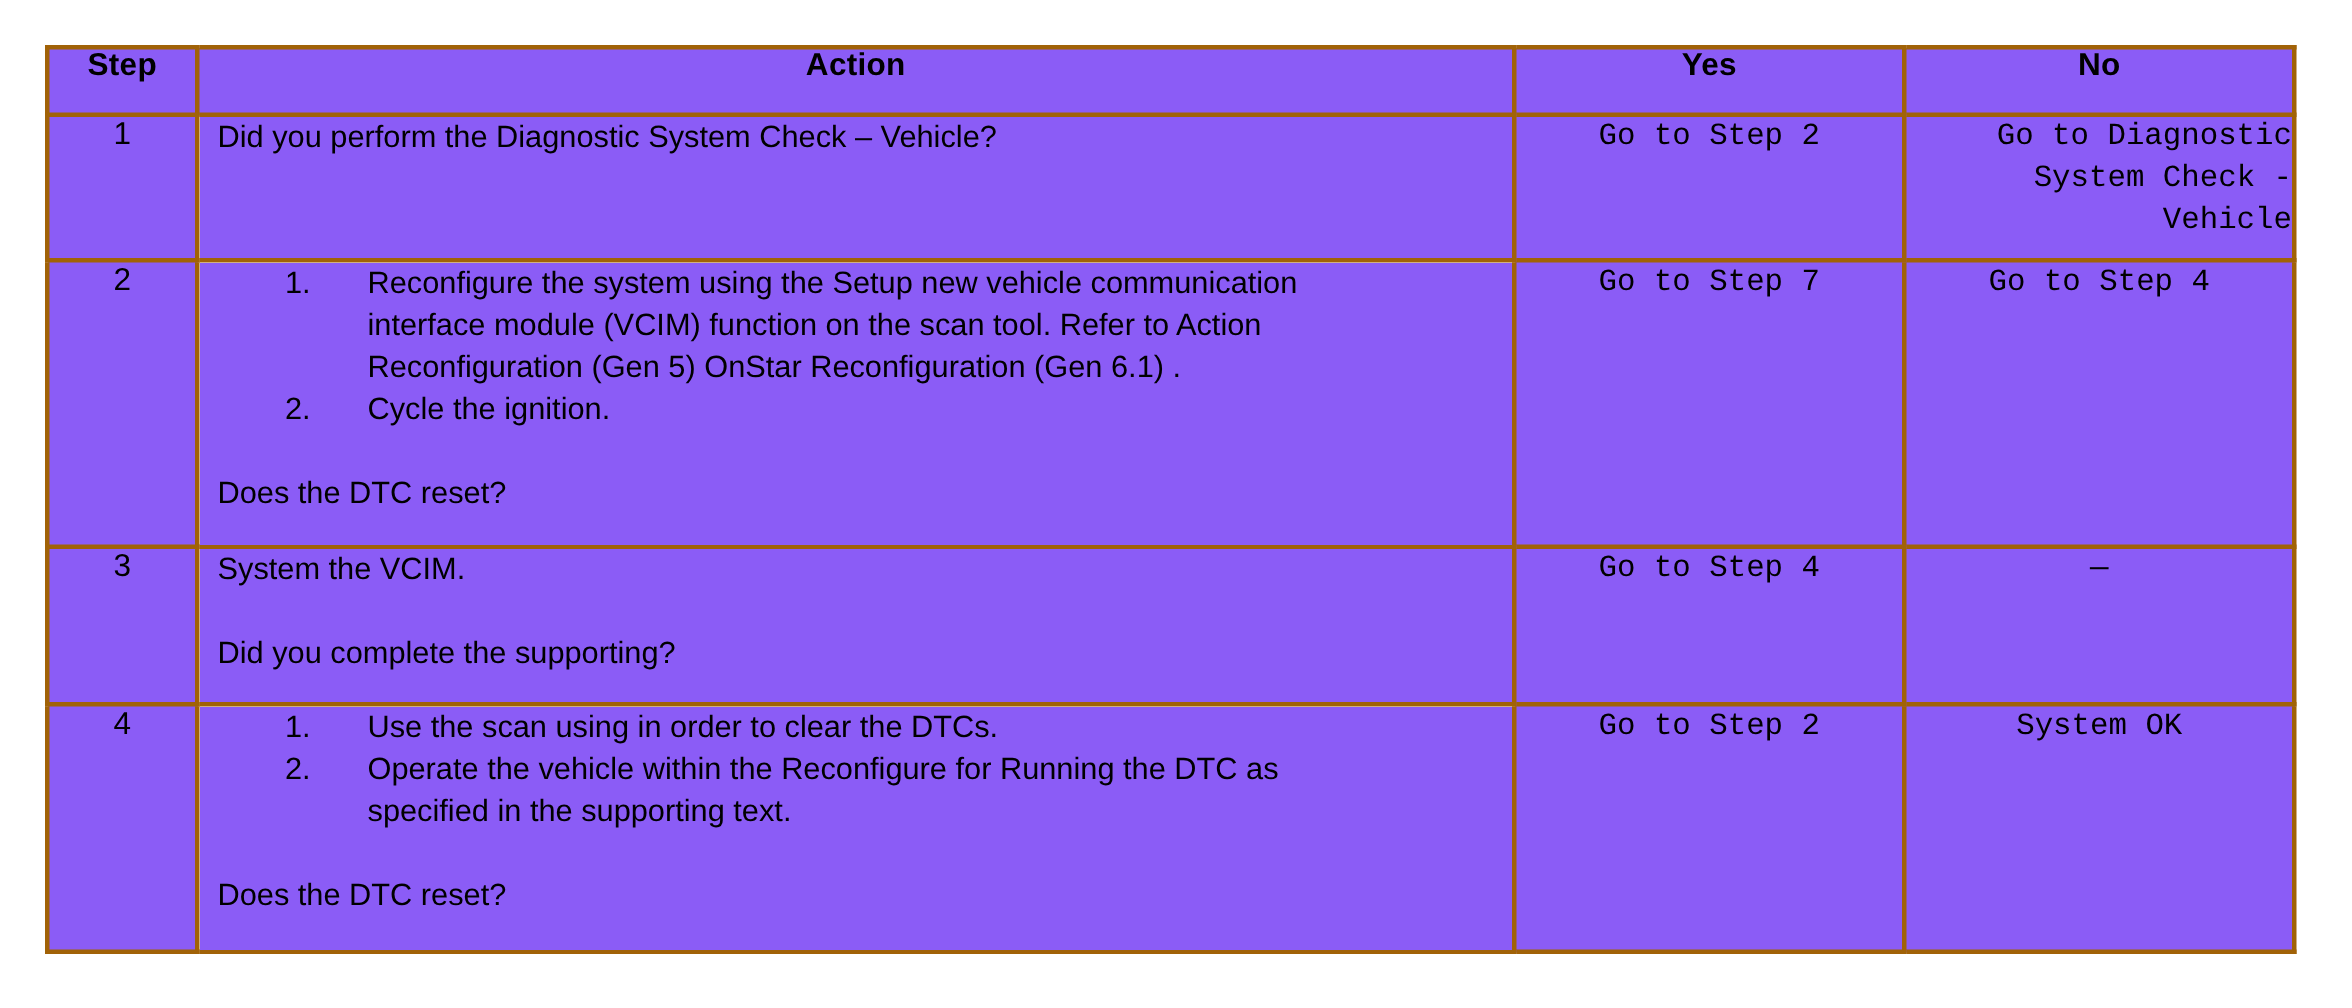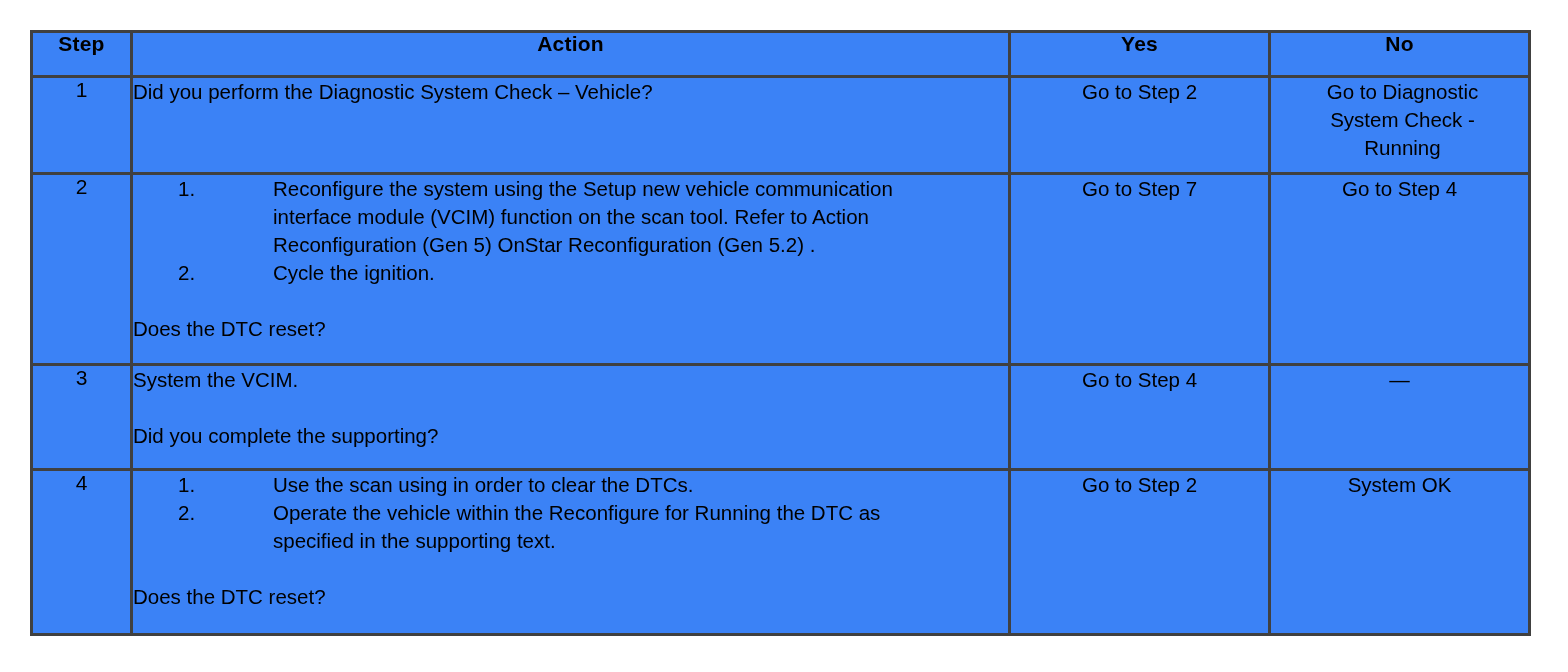--- a/index.html
+++ b/index.html
@@ -29,24 +29,24 @@
     left: 30px;
     top: 30px;
     width: 1498px;
     border-collapse: collapse;
     table-layout: fixed;
     background: #ffffff;
   }
 
   table.diag td,
   table.diag th {
-    border: 3px solid #404040;
+    border: 3px solid #a16207;
     padding: 0;
     vertical-align: top;
-    background: #3b82f6;
+    background: #8b5cf6;
   }
 
   
   col.c-step   { width: 100px; }
   col.c-action { width: 878px; }
   col.c-yes    { width: 260px; }
   col.c-no     { width: 260px; }
 
   
   thead th {
@@ -71,20 +71,21 @@
   td.action-cell {
     position: relative;
     padding: 4px 6px 6px 5px;
     font-size: 20.5px;
     line-height: 28px;
     text-align: left;
   }
   .action-inner {
     position: relative;
     height: 100%;
+    padding-left: 12px;
   }
   .plain-line {
     display: block;
     white-space: nowrap;
   }
 
   
   ol.steps {
     margin: 0;
     padding: 0;
@@ -97,21 +98,20 @@
   }
   ol.steps > li > .marker {
     position: absolute;
     left: 45px;
     top: 0;
     width: 40px;
     text-align: left;
   }
   ol.steps > li > .li-text {
     display: block;
-    margin-left: 40px;
   }
 
   .gap-line {
     display: block;
     height: 28px;
   }
 
   
   .q-bottom {
     display: block;
@@ -125,23 +125,24 @@
     vertical-align: bottom;
     padding: 4px 8px 6px 8px;
   }
   td.yn-cell.topleft {
     text-align: left;
     vertical-align: top;
     padding-left: 6px;
   }
   td.yn-cell .yn-text {
     display: block;
+    font-family: Liberation Mono, monospace;
   }
   td.yn-cell.topleft .yn-text {
-    text-align: center;
+    text-align: right;
   }
 
   
   tr.row-1 td { height: 94px; }
   tr.row-2 td { height: 188px; }
   tr.row-3 td { height: 102px; }
   tr.row-4 td { height: 162px; }
 </style>
 </head>
 <body>
@@ -173,34 +174,34 @@
           <div class="action-inner">
             <span class="plain-line">Did you perform the Diagnostic System Check – Vehicle?</span>
           </div>
         </td>
         <td class="yn-cell">
           <span class="yn-text">Go to Step 2</span>
         </td>
         <td class="yn-cell topleft">
           <span class="yn-text">Go to Diagnostic</span>
           <span class="yn-text">System Check -</span>
-          <span class="yn-text">Running</span>
+          <span class="yn-text">Vehicle</span>
         </td>
       </tr>
 
       <tr class="row-2">
         <td class="step-cell">2</td>
         <td class="action-cell">
           <div class="action-inner">
             <ol class="steps">
               <li>
                 <span class="marker">1.</span>
                 <span class="li-text">Reconfigure the system using the Setup new vehicle communication</span>
                 <span class="li-text">interface module (VCIM) function on the scan tool. Refer to Action</span>
-                <span class="li-text">Reconfiguration (Gen 5) OnStar Reconfiguration (Gen 5.2) .</span>
+                <span class="li-text">Reconfiguration (Gen 5) OnStar Reconfiguration (Gen 6.1) .</span>
               </li>
               <li>
                 <span class="marker">2.</span>
                 <span class="li-text">Cycle the ignition.</span>
               </li>
             </ol>
             <span class="gap-line"></span>
             <span class="q-bottom">Does the DTC reset?</span>
           </div>
         </td>

